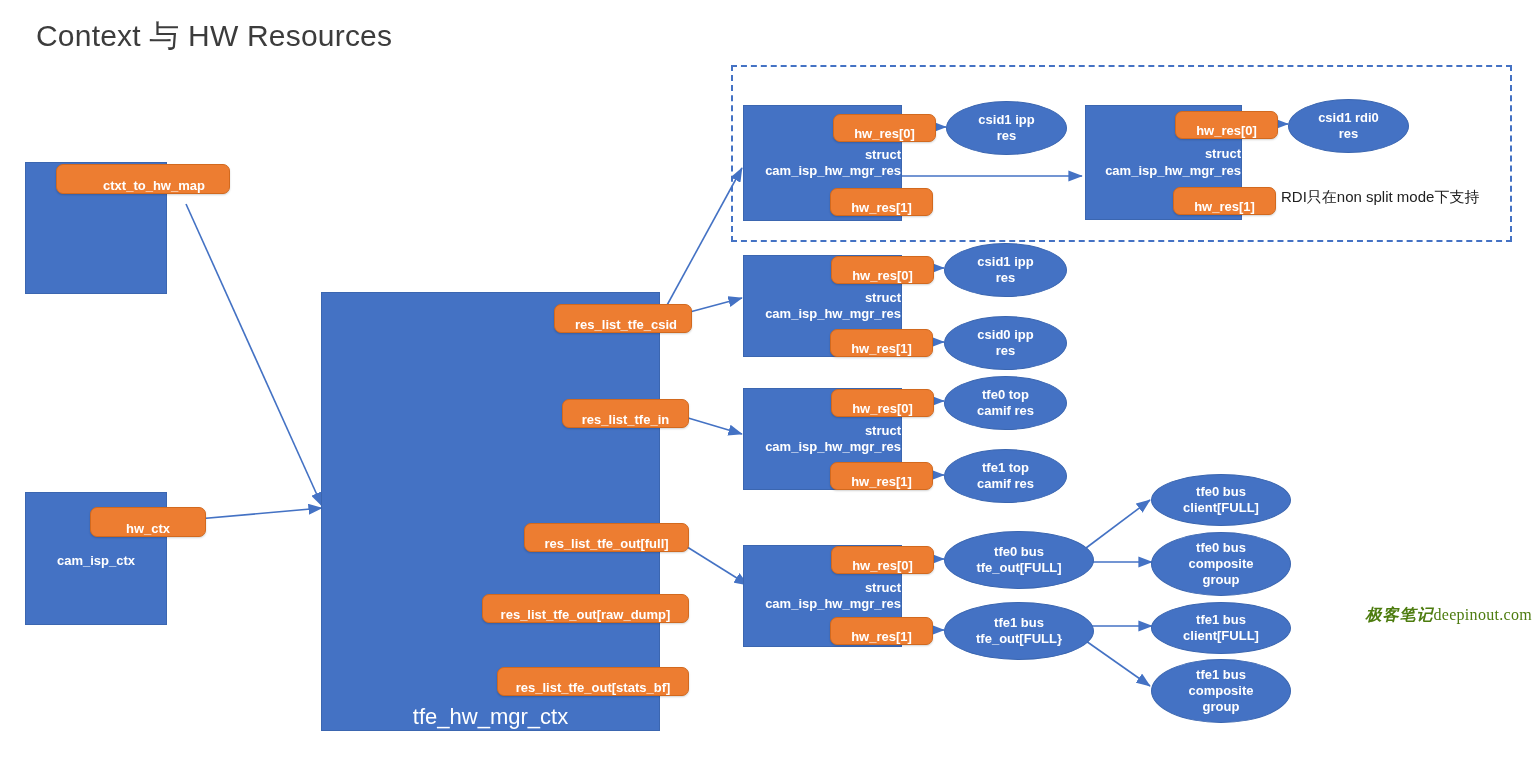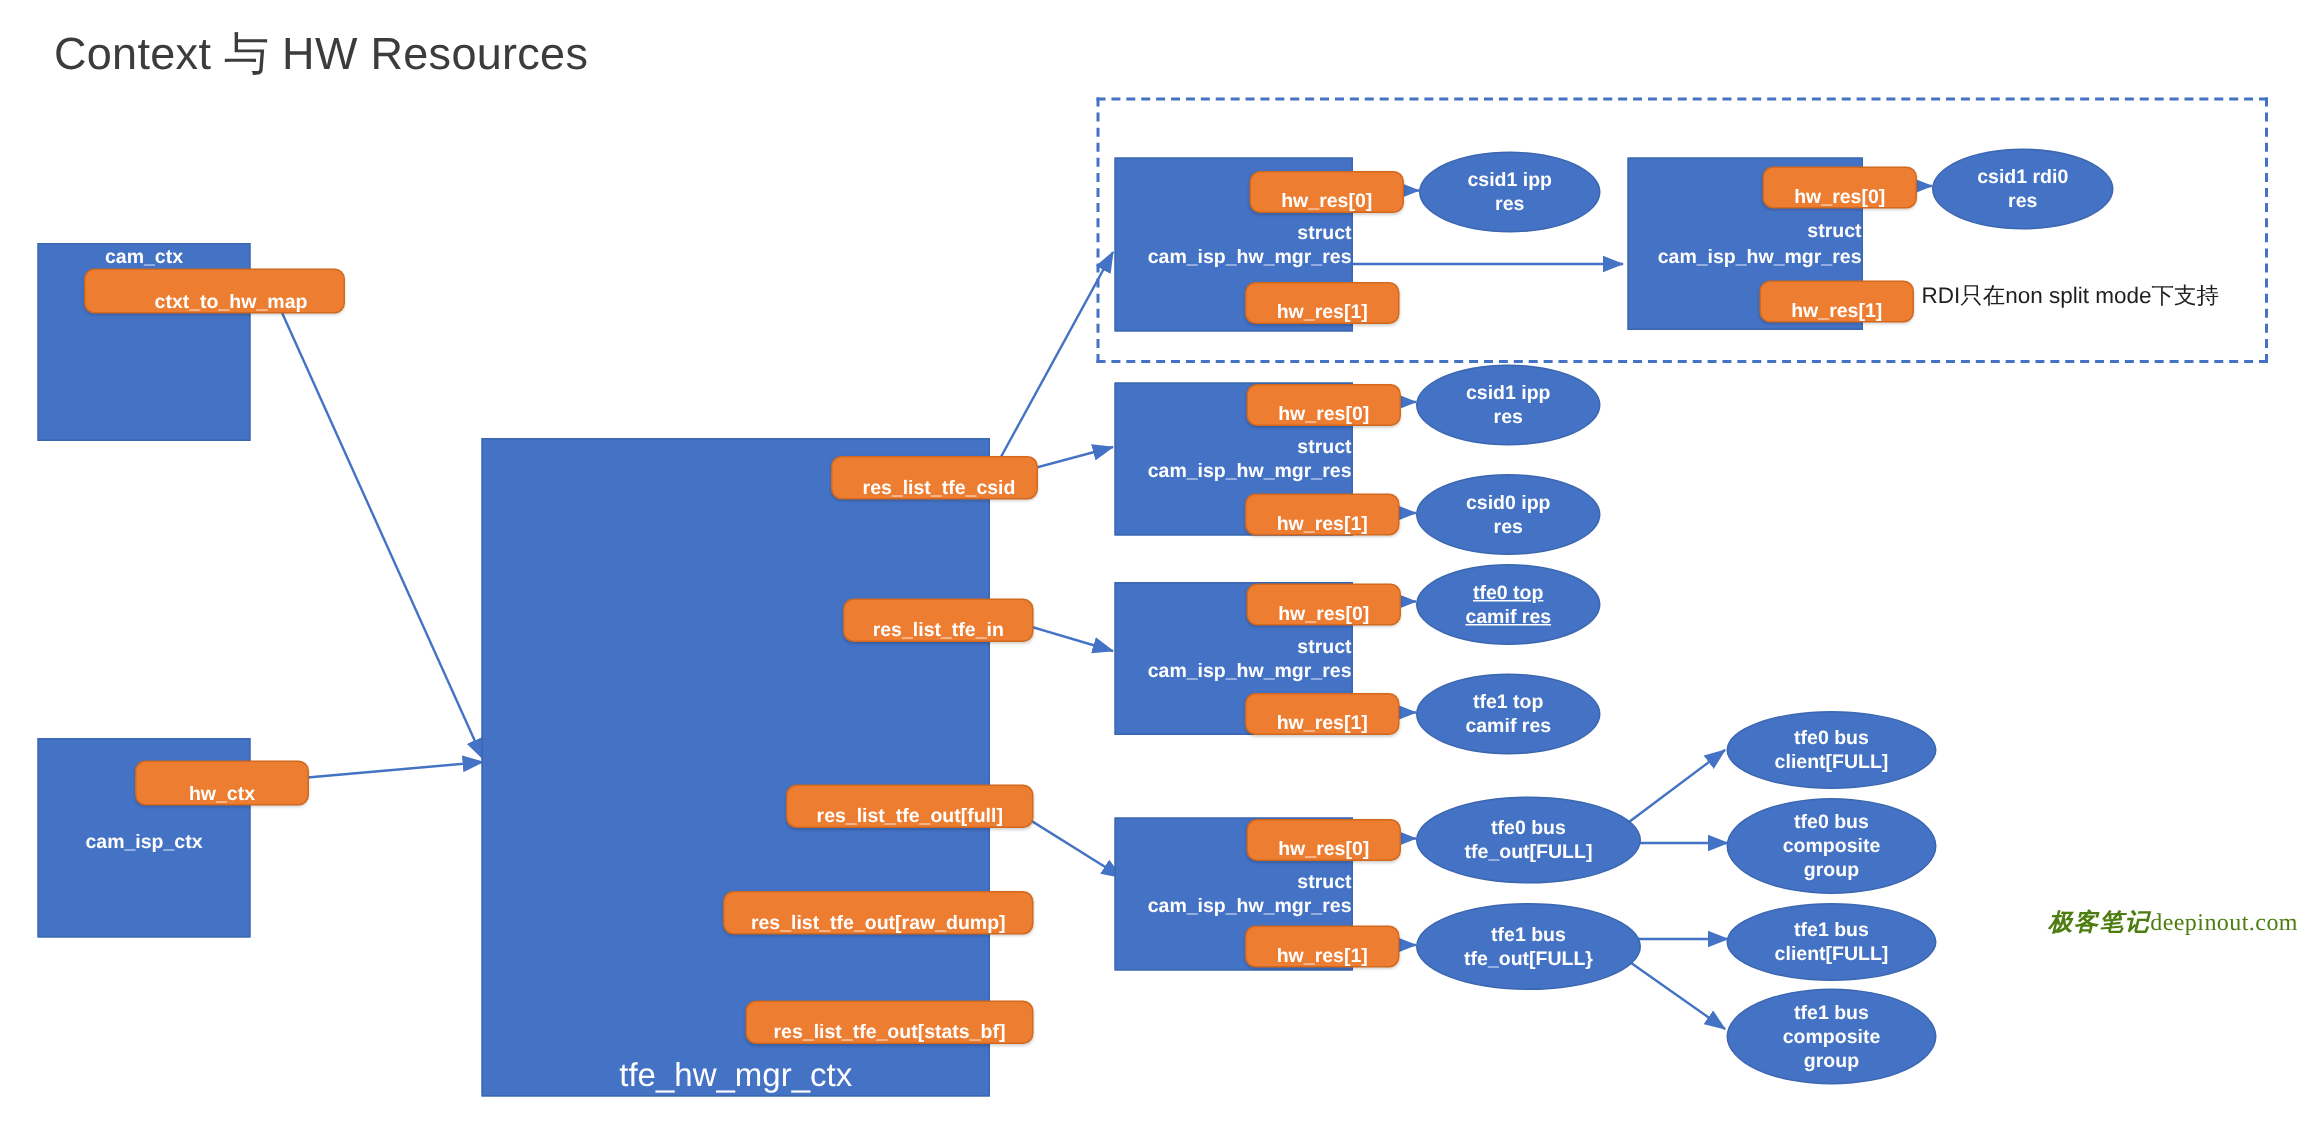--- a/index.html
+++ b/index.html
@@ -87,21 +87,21 @@
       <line x1="1092" y1="562" x2="1152" y2="562" marker-end="url(#ah)"></line>
 
       <line x1="1090" y1="626" x2="1152" y2="626" marker-end="url(#ah)"></line>
       <line x1="1086" y1="641" x2="1150" y2="686" marker-end="url(#ah)"></line>
     </g>
   </svg>
 
   <div class="bbox ctx" style="left:25px;top:162px;width:142px;height:132px;align-items:flex-start;box-sizing:border-box;">
     <span>cam_ctx</span>
   </div>
-  <div class="pill" style="left:56px;top:179px;width:130px;height:28px;padding-left:32px;">
+  <div class="pill" style="left:56px;top:164px;width:130px;height:28px;padding-left:32px;">
     <span>ctxt_to_hw_map</span>
   </div>
 
   <div class="bbox ctx" style="left:25px;top:492px;width:142px;height:133px;align-items:flex-start;padding-top:60px;box-sizing:border-box;">
     <span>cam_isp_ctx</span>
   </div>
   <div class="pill" style="left:90px;top:507px;width:94px;height:28px;">
     <span>hw_ctx</span>
   </div>
 
@@ -179,21 +179,21 @@
   <div class="bbox res" style="left:743px;top:388px;width:157px;height:100px;flex-direction:column;">
     <span>struct</span>
     <span>cam_isp_hw_mgr_res</span>
   </div>
   <div class="pill" style="left:831px;top:389px;width:81px;height:26px;">
     <span>hw_res[0]</span>
   </div>
   <div class="pill" style="left:830px;top:462px;width:81px;height:26px;">
     <span>hw_res[1]</span>
   </div>
-  <div class="ell" style="left:944px;top:376px;width:121px;height:52px;white-space:pre-line;text-decoration:underline;">
+  <div class="ell" style="left:944px;top:376px;width:121px;height:52px;white-space:pre-line;">
     <span>tfe0 top
 camif res</span>
   </div>
   <div class="ell" style="left:944px;top:449px;width:121px;height:52px;white-space:pre-line;">
     <span>tfe1 top
 camif res</span>
   </div>
 
   <div class="bbox res" style="left:743px;top:545px;width:157px;height:100px;flex-direction:column;">
     <span>struct</span>

